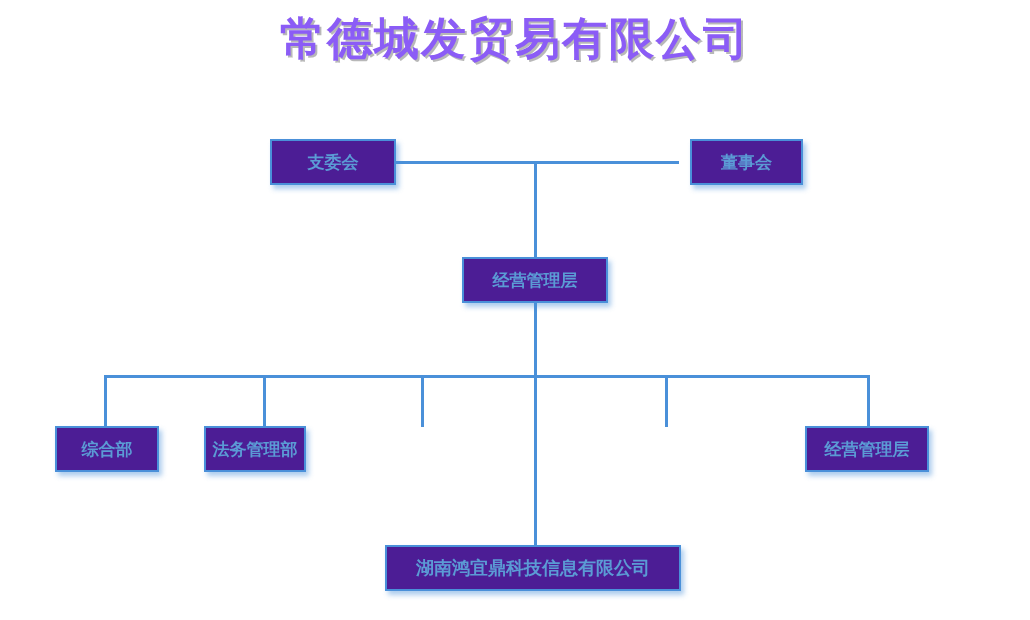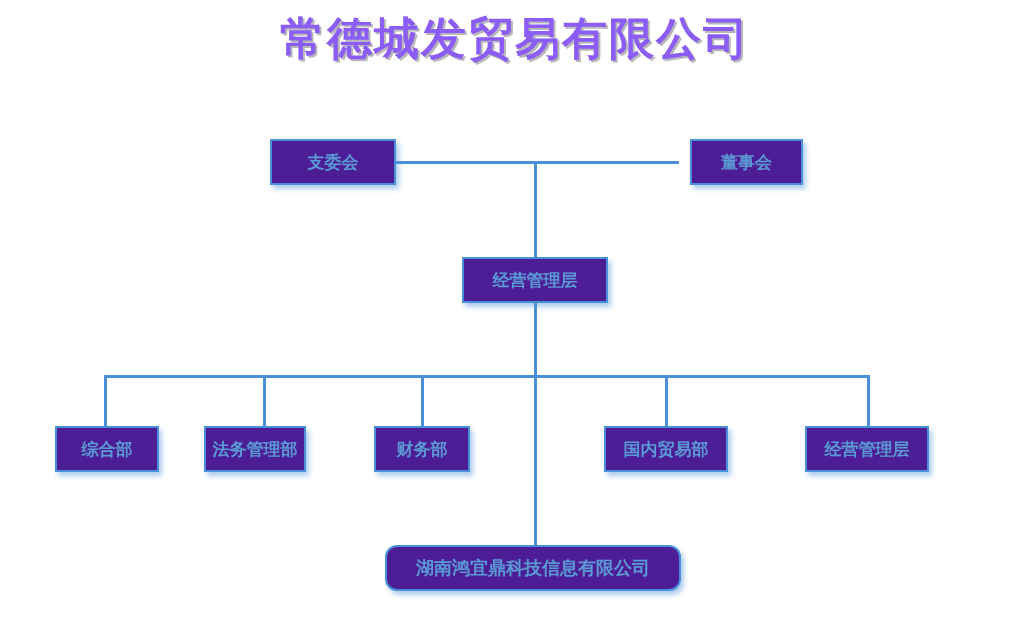--- a/index.html
+++ b/index.html
@@ -57,21 +57,21 @@
     white-space: nowrap;
     box-shadow: 3px 4px 5px rgba(74,144,217,0.45);
   }
   .node .node-label {
     display: block;
     line-height: 1;
   }
 
   .size-s  { font-size: 17px; }
   .size-m  { font-size: 17px; }
-  .size-l  { font-size: 18px; border-radius: 12px; }
+  .size-l  { font-size: 18px; }
 </style>
 </head>
 <body>
 
 <div id="canvas">
 
   <div class="chart-title">常德城发贸易有限公司</div>
 
   <div class="conn h" style="left:395px; top:161px; width:284px;"></div>
 
@@ -102,27 +102,21 @@
   </div>
 
   <div class="node size-m" style="left:462px; top:257px; width:146px; height:46px;">
     <span class="node-label">经营管理层</span>
   </div>
 
   <div class="node size-s" style="left:204px; top:426px; width:102px; height:46px;">
     <span class="node-label">法务管理部</span>
   </div>
 
-  <div class="node size-s" style="left:374px; top:426px; width:96px; height:46px;">
-    <span class="node-label">财务部</span>
-  </div>
 
-  <div class="node size-s" style="left:604px; top:426px; width:124px; height:46px;">
-    <span class="node-label">国内贸易部</span>
-  </div>
 
   <div class="node size-s" style="left:805px; top:426px; width:124px; height:46px;">
     <span class="node-label">经营管理层</span>
   </div>
 
   <div class="node size-l" style="left:385px; top:545px; width:296px; height:46px;">
     <span class="node-label">湖南鸿宜鼎科技信息有限公司</span>
   </div>
 
 </div>

